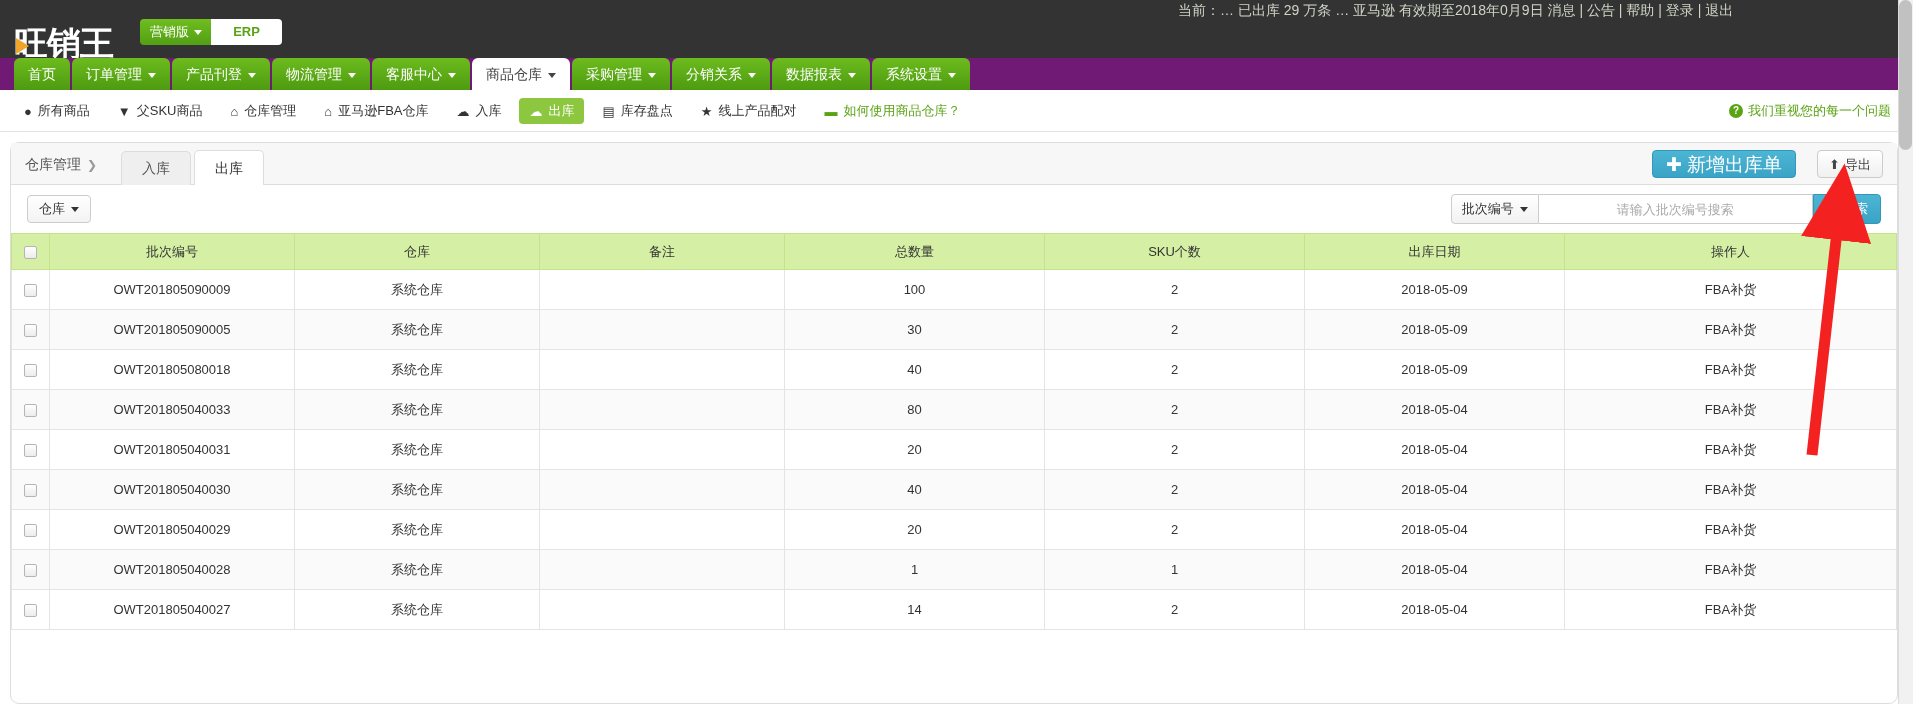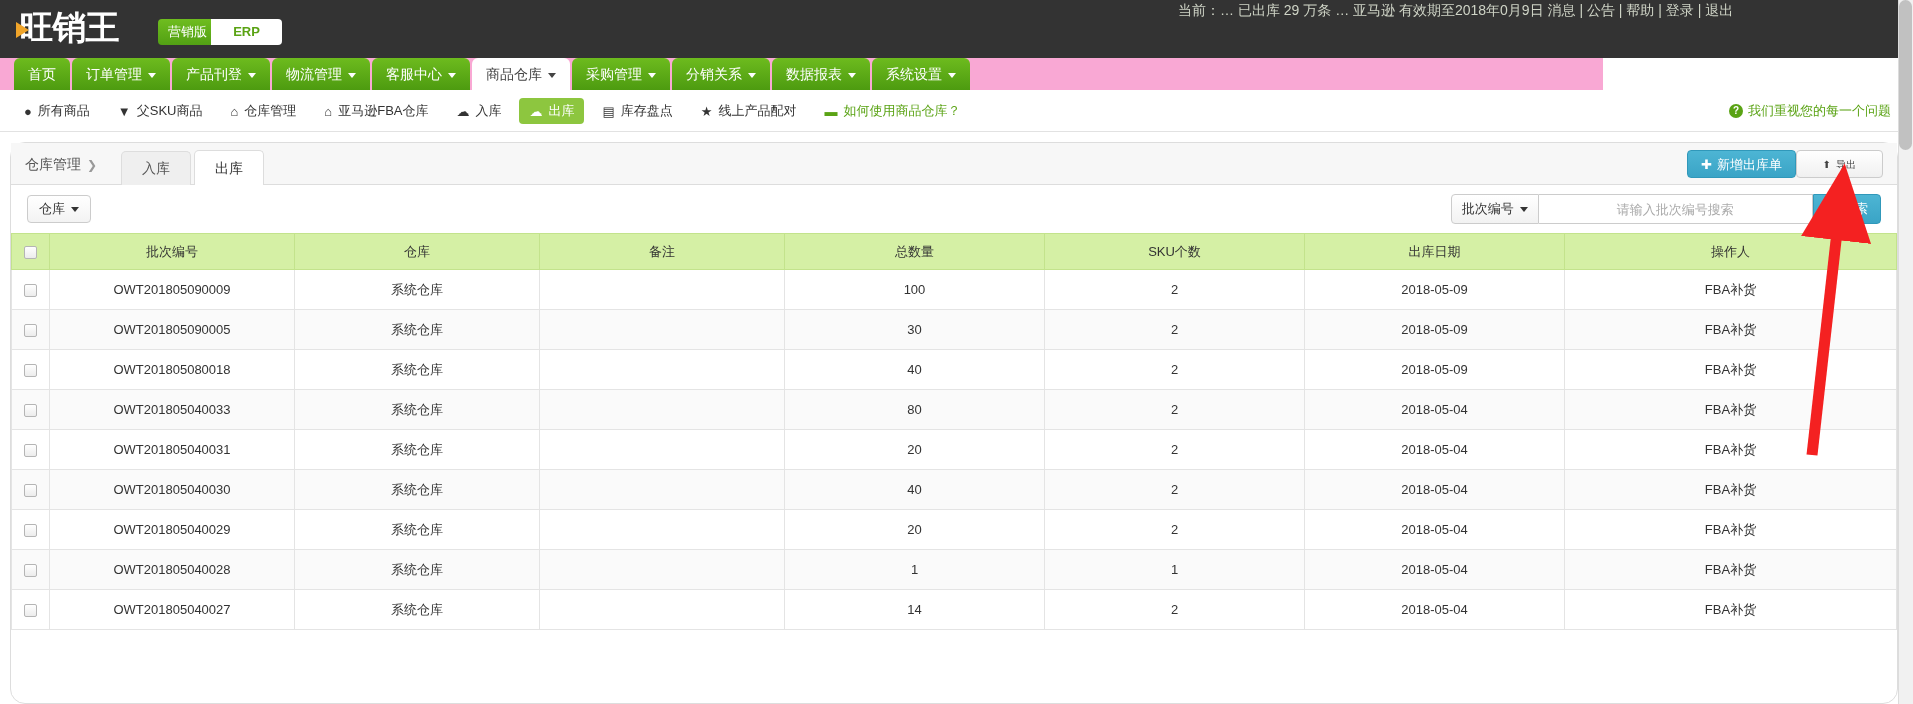--- a/index.html
+++ b/index.html
@@ -17,52 +17,52 @@
     position:absolute; left:0; top:0; width:1913px; height:58px;
     background:#333333;
   }
   .topbar-strip {
     position:absolute; left:1178px; top:0px; width:735px; height:20px;
     overflow:hidden; color:#cfd4c6; font-size:14px; line-height:20px;
     white-space:nowrap;
   }
 
   .logo {
-    position:absolute; left:14px; top:6px; width:110px; height:42px;text-align:center;
+    position:absolute; left:14px; top:22px; width:110px; height:42px;
   }
   .logo-text {
     font-size:34px; font-weight:bold; color:#ffffff; letter-spacing:-1px;
     line-height:42px; font-family:"DejaVu Sans", sans-serif;
   }
   .logo-arrow {
     position:absolute; left:2px; top:16px;
     width:0;height:0;border-left:13px solid #f0a52a;
     border-top:8px solid transparent;border-bottom:8px solid transparent;
   }
 
   .edition-btn {
     position:absolute; left:140px; top:19px; height:26px;
     background:linear-gradient(#6fbd1f,#52a014);
     border-radius:4px 0 0 4px;
     color:#fff; font-size:13px; line-height:26px; padding:0 10px;
-    white-space:nowrap; cursor:pointer;margin-left:18px;
+    white-space:nowrap; cursor:pointer;
   }
   .edition-btn .caret { display:inline-block; margin-left:5px;
     width:0;height:0;border-left:4px solid transparent;border-right:4px solid transparent;border-top:5px solid #fff; vertical-align:middle;}
   .erp-btn {
     position:absolute; left:211px; top:19px; height:26px; width:71px;
     background:#ffffff; border-radius:0 4px 4px 0;
     color:#5aa314; font-size:13px; font-weight:bold; line-height:26px;
     text-align:center; cursor:pointer;
   }
 
   
   .mainnav {
-    position:absolute; left:0; top:58px; width:1603px; height:32px;
-    background:#f9a8d4;
+    position:absolute; left:0; top:58px; width:1913px; height:32px;
+    background:#701a75;
   }
   .nav-items { position:absolute; left:14px; top:-5px; height:37px; display:flex; align-items:flex-end; }
   .nav-item {
     height:32px; line-height:32px; padding:0 14px;
     background:linear-gradient(#6dbb1e,#4d9b10);
     color:#ffffff; font-size:14px; white-space:nowrap;
     border-radius:6px 6px 0 0; margin-right:2px; cursor:pointer;
     position:relative;
   }
   .nav-item.active {
@@ -100,21 +100,21 @@
   }
   .qmark {
     display:inline-block; width:14px;height:14px;border-radius:50%;
     background:#5aa314; color:#fff; font-size:10px; line-height:14px;
     text-align:center; margin-right:5px; font-weight:bold;
   }
 
   
   .panel {
     position:absolute; left:10px; top:142px; width:1888px; height:562px;
-    background:#ffffff; border:1px solid #dddddd; border-radius:15px;
+    background:#ffffff; border:1px solid #dddddd; border-radius:9px;
   }
 
   
   .crumbrow {
     position:relative; height:42px; border-bottom:1px solid #dddddd;
     background:#f7f7f7;
   }
   .crumb {
     position:absolute; left:14px; top:0; height:42px; line-height:42px;
     font-size:14px; color:#555555; white-space:nowrap;
@@ -126,27 +126,27 @@
     color:#555555; background:#efefef; border:1px solid #dddddd;
     border-bottom:none; border-radius:5px 5px 0 0; margin-right:3px;
     cursor:pointer; white-space:nowrap;
   }
   .tab.active { background:#ffffff; color:#333333; height:35px; line-height:35px; }
 
   .btn-new {
     position:absolute; right:101px; top:7px; height:28px; line-height:28px;
     padding:0 13px; background:linear-gradient(#4db5d4,#3aa4c6);
     border:1px solid #3098ba; border-radius:4px;
-    color:#ffffff; font-size:13px; white-space:nowrap; cursor:pointer;
+    color:#ffffff; font-size:19px; white-space:nowrap; cursor:pointer;
   }
   .btn-export {
     position:absolute; right:14px; top:7px; height:28px; line-height:28px;
-    padding:0 26px; background:linear-gradient(#ffffff,#f0f0f0);
+    padding:0 11px; background:linear-gradient(#ffffff,#f0f0f0);
     border:1px solid #cccccc; border-radius:4px;
-    color:#444444; font-size:10px; white-space:nowrap; cursor:pointer;
+    color:#444444; font-size:13px; white-space:nowrap; cursor:pointer;
   }
   .btn-ic { margin-right:5px; }
 
   
   .filterrow { position:relative; height:48px; background:#ffffff; }
   .wh-select {
     position:absolute; left:16px; top:10px; height:28px; line-height:26px;
     padding:0 11px; background:linear-gradient(#ffffff,#f3f3f3);
     border:1px solid #cccccc; border-radius:4px;
     font-size:13px; color:#333333; cursor:pointer; white-space:nowrap;

